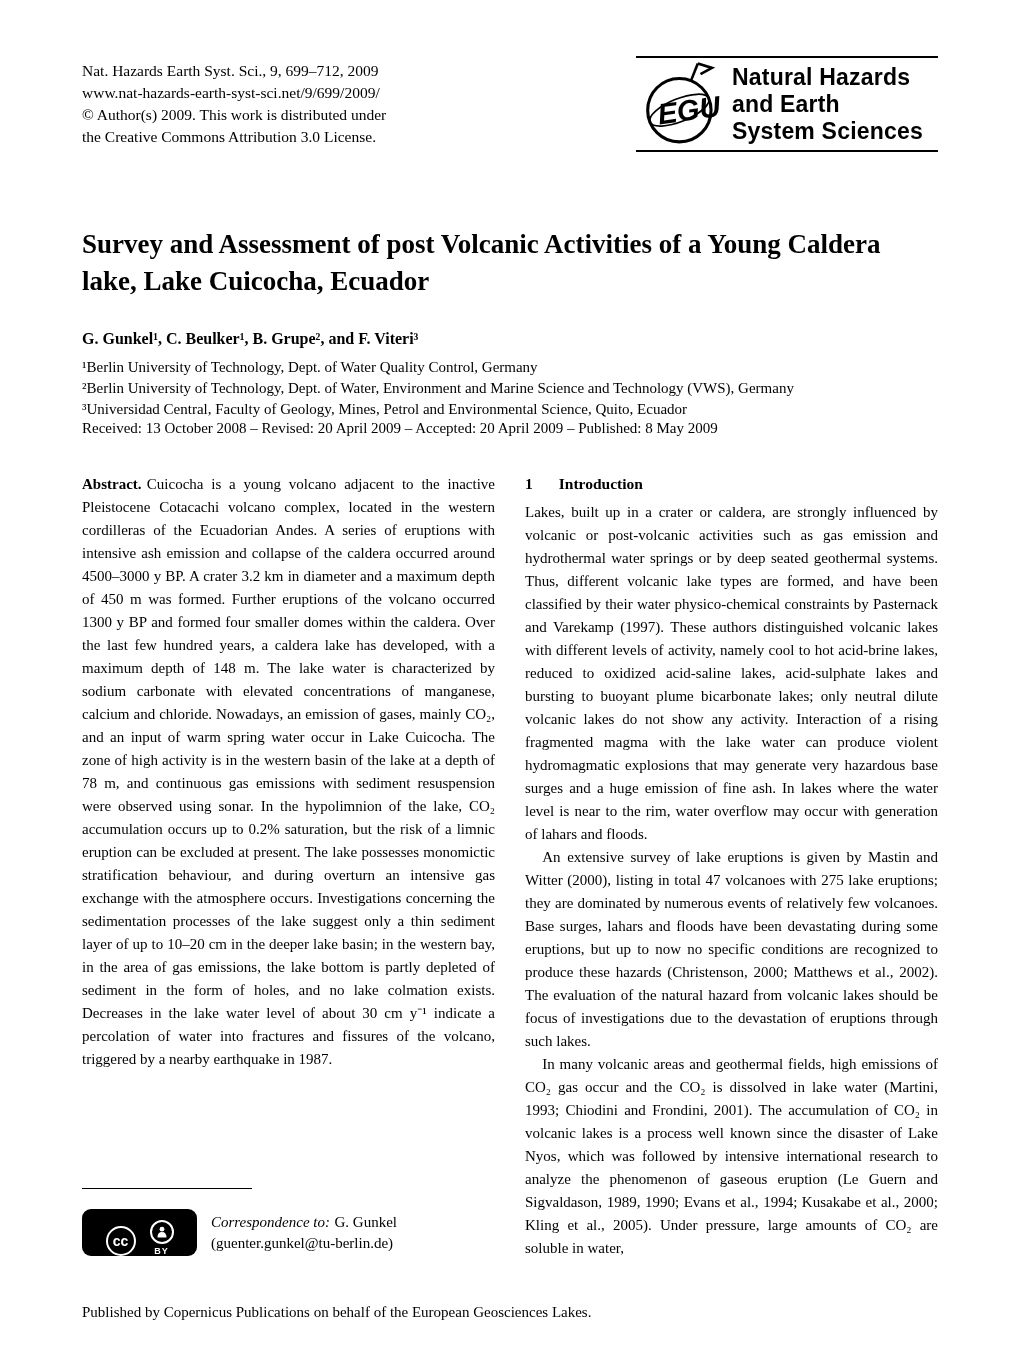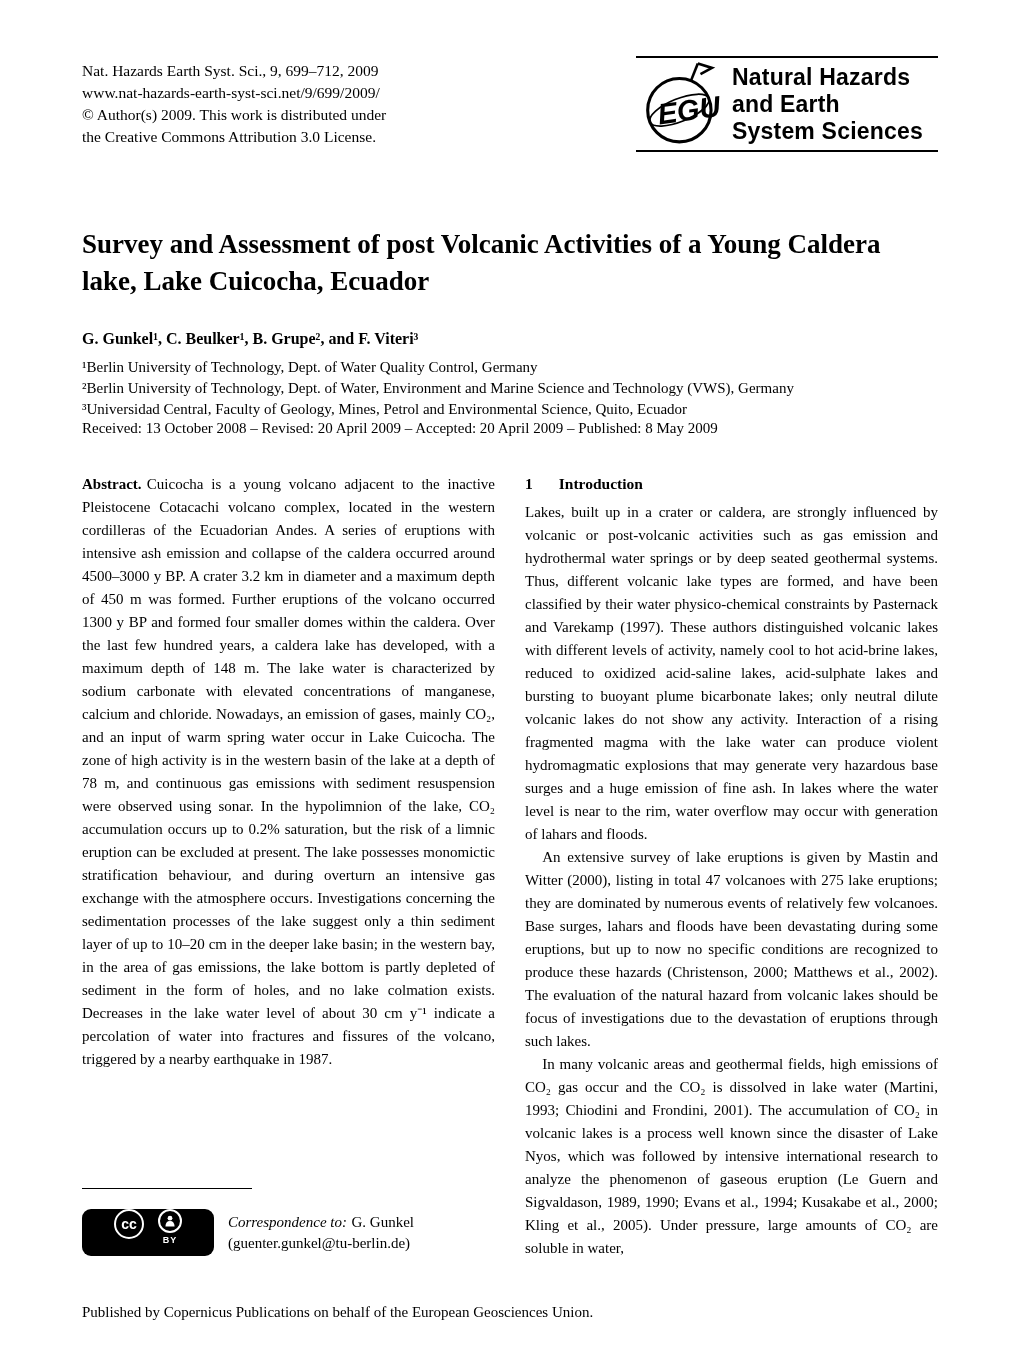--- a/index.html
+++ b/index.html
@@ -42,22 +42,22 @@
   .section-heading {
     font-size:15.5px; font-weight:bold; margin-bottom:8px; margin-top:2px;
   }
   .sec-num { margin-right:26px; }
 
   
   .correspondence { margin-top:auto; padding-bottom:4px; }
   .footnote-rule { width:170px; border-top:1.5px solid #000; margin-bottom:20px; }
   .corr-row { display:flex; align-items:center; gap:14px; }
   .cc-badge {
-    width:132px; height:47px; background:#000; border-radius:9px;
-    display:flex; align-items:flex-start; justify-content:center; gap:14px;
+    width:115px; height:47px; background:#000; border-radius:9px;
+    display:flex; align-items:flex-end; justify-content:center; gap:14px;
     flex:0 0 auto;
   }
   .cc-circle {
     width:30px; height:30px; border:2.5px solid #fff; border-radius:50%;
     display:flex; align-items:center; justify-content:center;
     color:#fff; font-family:"Liberation Sans", sans-serif; font-weight:bold; font-size:14px;
   }
   .cc-person-col { display:flex; flex-direction:column; align-items:center; }
   .cc-circle.small { width:24px; height:24px; border-width:2px; }
   .by-text {
@@ -153,15 +153,15 @@
       <h2 class="section-heading">
         <span class="sec-num">1</span><span class="sec-title">Introduction</span>
       </h2>
       <p class="body-p">Lakes, built up in a crater or caldera, are strongly influenced by volcanic or post-volcanic activities such as gas emission and hydrothermal water springs or by deep seated geothermal systems. Thus, different volcanic lake types are formed, and have been classified by their water physico-chemical constraints by Pasternack and Varekamp (1997). These authors distinguished volcanic lakes with different levels of activity, namely cool to hot acid-brine lakes, reduced to oxidized acid-saline lakes, acid-sulphate lakes and bursting to buoyant plume bicarbonate lakes; only neutral dilute volcanic lakes do not show any activity. Interaction of a rising fragmented magma with the lake water can produce violent hydromagmatic explosions that may generate very hazardous base surges and a huge emission of fine ash. In lakes where the water level is near to the rim, water overflow may occur with generation of lahars and floods.</p>
       <p class="body-p indent">An extensive survey of lake eruptions is given by Mastin and Witter (2000), listing in total 47 volcanoes with 275 lake eruptions; they are dominated by numerous events of relatively few volcanoes. Base surges, lahars and floods have been devastating during some eruptions, but up to now no specific conditions are recognized to produce these hazards (Christenson, 2000; Matthews et al., 2002). The evaluation of the natural hazard from volcanic lakes should be focus of investigations due to the devastation of eruptions through such lakes.</p>
       <p class="body-p indent">In many volcanic areas and geothermal fields, high emissions of CO₂ gas occur and the CO₂ is dissolved in lake water (Martini, 1993; Chiodini and Frondini, 2001). The accumulation of CO₂ in volcanic lakes is a process well known since the disaster of Lake Nyos, which was followed by intensive international research to analyze the phenomenon of gaseous eruption (Le Guern and Sigvaldason, 1989, 1990; Evans et al., 1994; Kusakabe et al., 2000; Kling et al., 2005). Under pressure, large amounts of CO₂ are soluble in water,</p>
     </div>
 
   </div>
 
-  <div class="footer">Published by Copernicus Publications on behalf of the European Geosciences Union.</div>
+  <div class="footer">Published by Copernicus Publications on behalf of the European Geosciences Lakes.</div>
 
 </div>
 
 </body></html>

